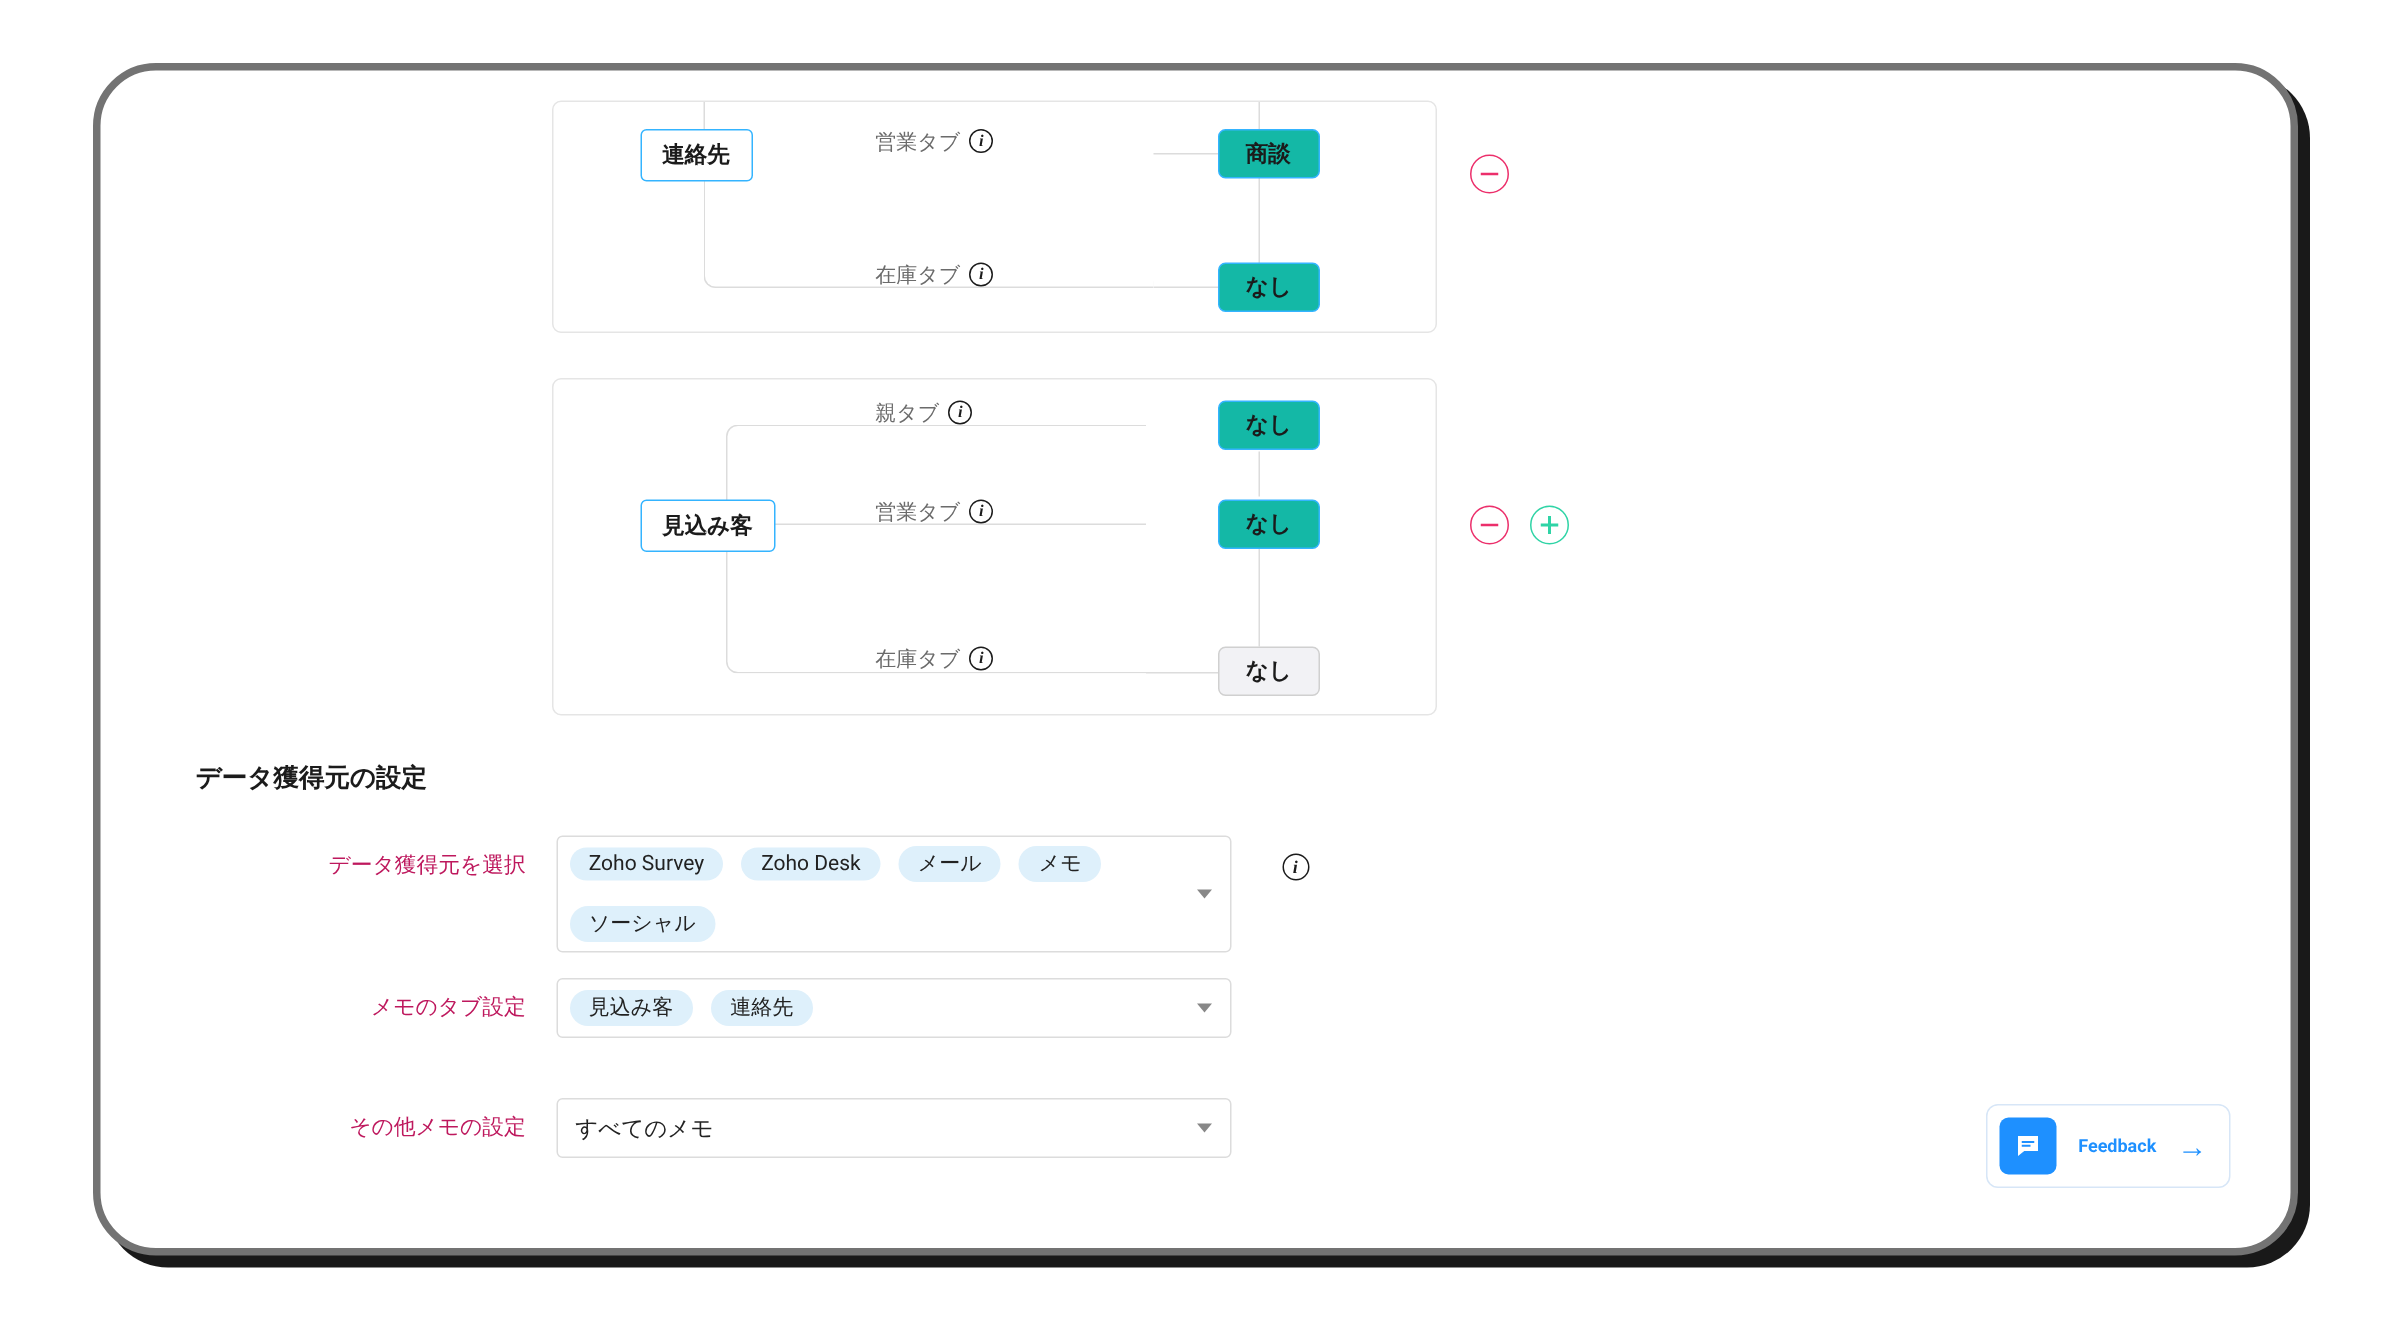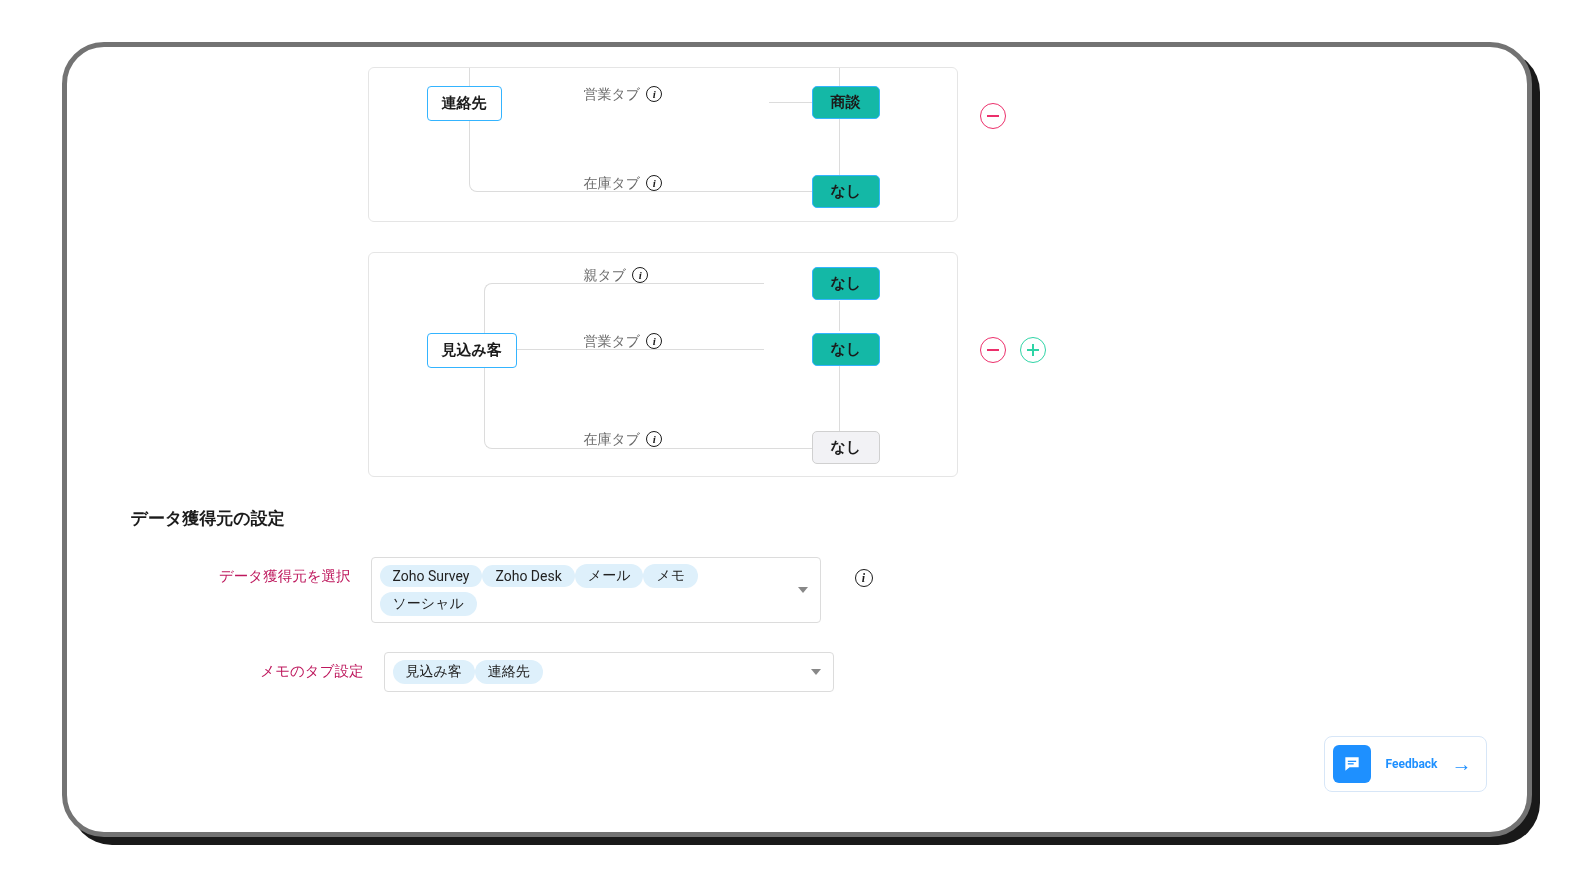--- a/index.html
+++ b/index.html
@@ -114,21 +114,21 @@
     padding-top:10px;
   }
   .multi-select, .single-select {
     width:450px;
     border:1px solid #dcdcdc;
     border-radius:4px;
     background:#fff;
     position:relative;
     padding:6px 36px 2px 8px;
     min-height:40px;
-    display:flex; flex-wrap:wrap; gap:0; align-items:center;
+    display:flex; flex-wrap:wrap; gap:12px; align-items:center;
     cursor:pointer;
   }
   .single-select { padding:9px 36px 9px 12px; font-size:15px; color:#222; }
   .chip {
     background:#def0fb;
     border-radius:14px;
     padding:3px 13px;
     font-size:14px;
     color:#222;
     white-space:nowrap;
@@ -256,29 +256,36 @@
         <span class="chip">Zoho Survey</span>
         <span class="chip">Zoho Desk</span>
         <span class="chip">メール</span>
         <span class="chip">メモ</span>
         <span class="chip">ソーシャル</span>
         <span class="caret"></span>
       </div>
       <span class="info-outer">i</span>
     </div>
 
-    <div class="form-row" style="left:87px; top:585px;">
+    <div class="form-row" style="left:74px; top:585px;">
       <div class="form-label">メモのタブ設定</div>
       <div class="multi-select">
         <span class="chip">見込み客</span>
         <span class="chip">連絡先</span>
         <span class="caret"></span>
       </div>
     </div>
 
+    <div class="form-row" style="left:74px; top:665px;">
+      <div class="form-label">その他メモの設定</div>
+      <div class="single-select">
+        <span>すべてのメモ</span>
+        <span class="caret"></span>
+      </div>
+    </div>
 
     <div class="feedback">
       <div class="bubble">
         <svg width="20" height="20" viewBox="0 0 24 24" fill="none">
           <path d="M4 4h16v12H9l-5 4V4z" fill="#fff"></path>
           <rect x="7" y="8" width="10" height="1.6" fill="#1e90ff"></rect>
           <rect x="7" y="11" width="7" height="1.6" fill="#1e90ff"></rect>
         </svg>
       </div>
       <span class="txt">Feedback</span>

